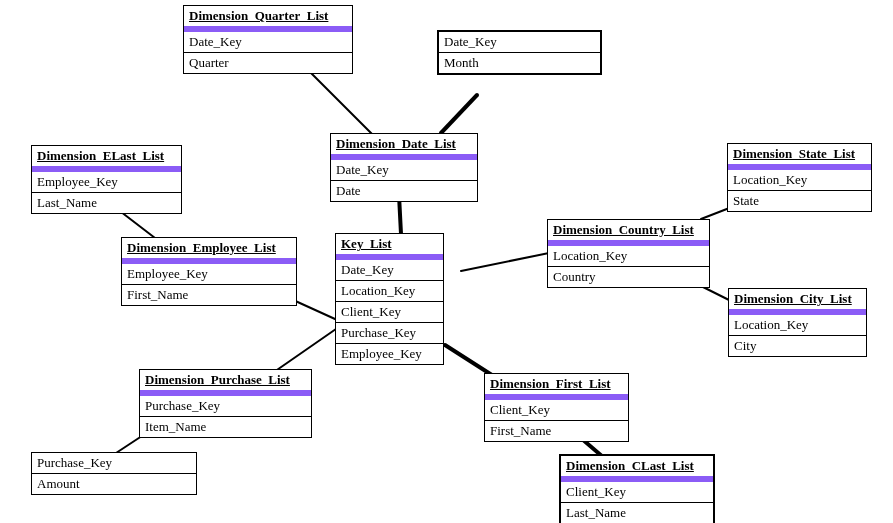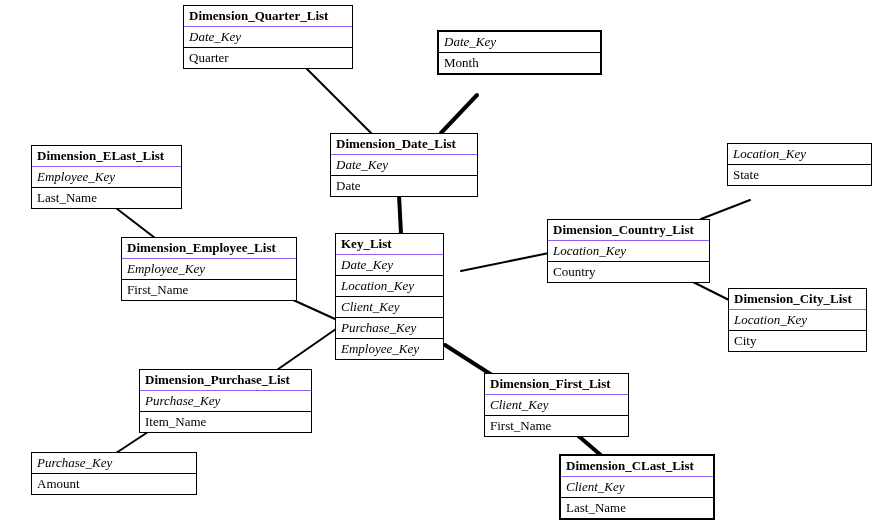--- a/index.html
+++ b/index.html
@@ -1,22 +1,22 @@
 <!DOCTYPE html>
 <html><head>
 <meta charset="utf-8">
 <style>
   html,body{margin:0;padding:0;width:893px;height:523px;background:#fff;font-family:"Times New Roman",serif;font-size:13px;color:#000;position:relative;overflow:hidden}
   svg.edges{position:absolute;left:0;top:0;width:893px;height:523px;pointer-events:none}
   .entity{position:absolute;border:1px solid #000;background:#fff}
   .entity.bold{border:2px solid #000}
-  .entity .title{font-weight:bold;border-bottom:1px solid #8b5cf6;padding:2px 5px;white-space:nowrap}
+  .entity .title{font-weight:bold;text-decoration:underline;border-bottom:6px solid #8b5cf6;padding:2px 5px;white-space:nowrap}
   .entity .row{border-bottom:1px solid #000;padding:2px 5px;white-space:nowrap}
   .entity .row:last-child{border-bottom:none}
-  .entity .row.key{font-style:italic}
+  .entity .row.key{}
 </style>
 </head>
 <body>
 
 <svg class="edges">
     <line x1="303" y1="65" x2="373" y2="135" stroke="#000" stroke-width="2" stroke-linecap="round"></line>
     <line x1="477" y1="95" x2="441" y2="133" stroke="#000" stroke-width="4" stroke-linecap="round"></line>
     <line x1="399" y1="195" x2="401" y2="234" stroke="#000" stroke-width="4" stroke-linecap="round"></line>
     <line x1="112" y1="205" x2="155" y2="238" stroke="#000" stroke-width="2" stroke-linecap="round"></line>
     <line x1="291" y1="299" x2="357" y2="329" stroke="#000" stroke-width="2" stroke-linecap="round"></line>
@@ -67,20 +67,21 @@
   <div class="row key">Employee_Key</div>
 </div>
 
 <div class="entity" style="left:547px;top:219px;width:161px">
   <div class="title">Dimension_Country_List</div>
   <div class="row key">Location_Key</div>
   <div class="row">Country</div>
 </div>
 
 <div class="entity" style="left:727px;top:143px;width:143px">
+  <div class="title">Dimension_State_List</div>
   <div class="row key">Location_Key</div>
   <div class="row">State</div>
 </div>
 
 <div class="entity" style="left:728px;top:288px;width:137px">
   <div class="title">Dimension_City_List</div>
   <div class="row key">Location_Key</div>
   <div class="row">City</div>
 </div>
 

